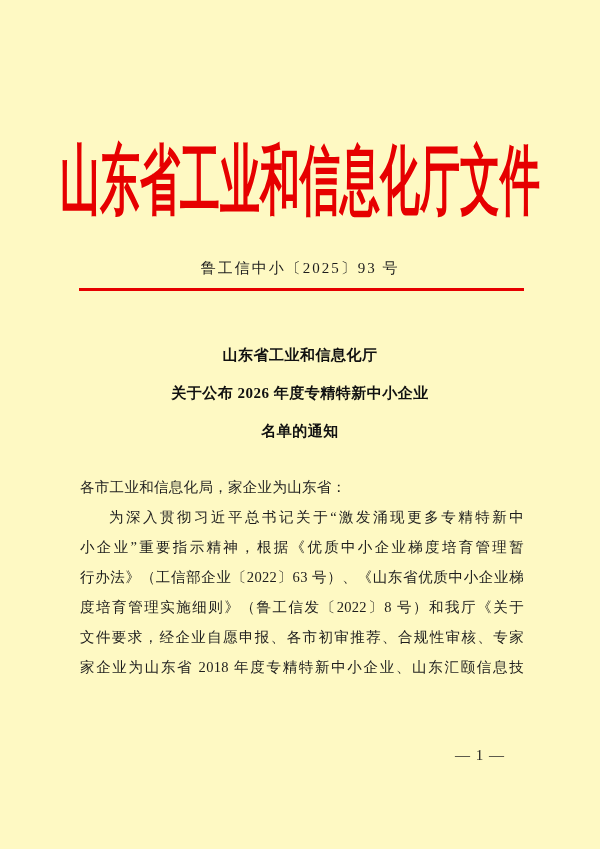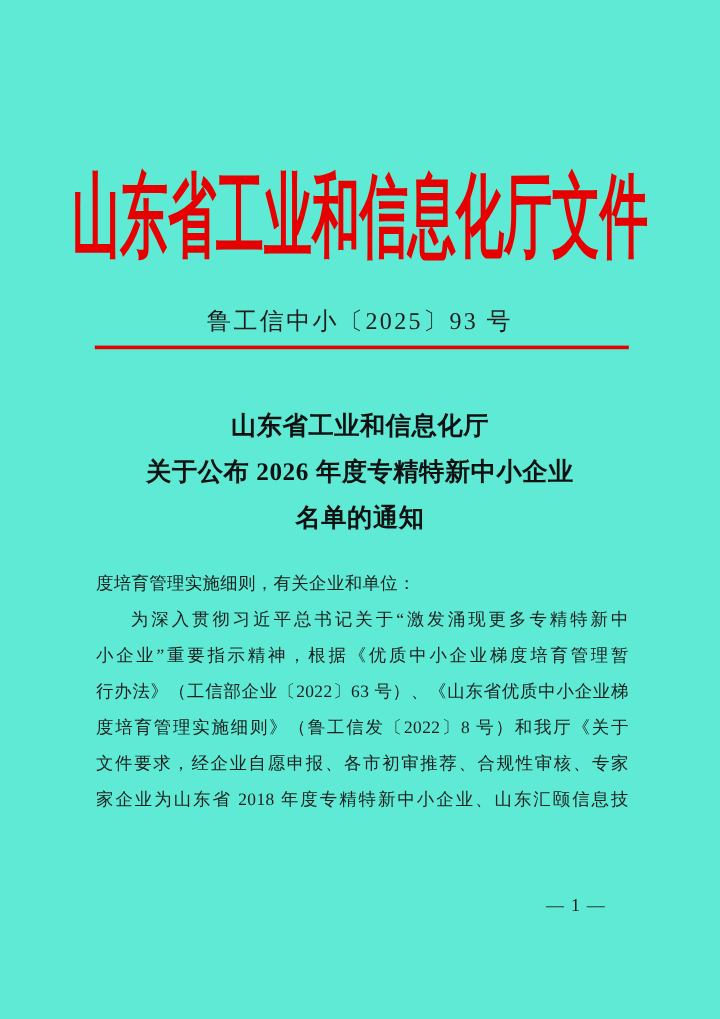--- a/index.html
+++ b/index.html
@@ -2,21 +2,21 @@
 <html style="--accent: #e60000;"><head>
 <meta charset="utf-8">
 <style>
   :root { --accent: #e60000; --ink: #1d1d1d; }
   * { margin: 0; padding: 0; box-sizing: border-box; }
   html, body { background: #ffffff; }
   .page {
     position: relative;
     width: 600px;
     height: 849px;
-    background: #5eead4;
+    background: #fef9c3;
     overflow: hidden;
     font-family: "Liberation Serif", "DejaVu Serif", serif;
     color: var(--ink);
   }
   .red-header {
     position: absolute;
     top: 143px;
     left: 0;
     width: 100%;
     text-align: center;
@@ -27,40 +27,40 @@
     white-space: nowrap;
     transform: scaleY(1.9);
     transform-origin: top center;
   }
   .doc-number {
     position: absolute;
     top: 257px;
     left: 0;
     width: 100%;
     text-align: center;
-    font-size: 20px;
+    font-size: 15px;
     line-height: 22px;
     letter-spacing: 2px;
   }
   .red-rule {
     position: absolute;
     top: 288px;
     left: 79px;
     width: 445px;
     height: 3px;
     background: var(--accent);
   }
   .title-block {
     position: absolute;
     top: 336px;
     left: 0;
     width: 100%;
     text-align: center;
     font-weight: bold;
-    font-size: 21px;
+    font-size: 15px;
     line-height: 38px;
     color: #111111;
     letter-spacing: 0.5px;
   }
   .body-block {
     position: absolute;
     top: 472px;
     left: 80px;
     width: 444px;
     font-size: 14.5px;
@@ -100,21 +100,21 @@
 
   <div class="red-rule"></div>
 
   <div class="title-block">
     <div>山东省工业和信息化厅</div>
     <div>关于公布 2026 年度专精特新中小企业</div>
     <div>名单的通知</div>
   </div>
 
   <div class="body-block">
-    <div class="salutation-line">度培育管理实施细则，有关企业和单位：</div>
+    <div class="salutation-line">各市工业和信息化局，家企业为山东省：</div>
     <div class="body-line indent-first">为深入贯彻习近平总书记关于“激发涌现更多专精特新中</div>
     <div class="body-line">小企业”重要指示精神，根据《优质中小企业梯度培育管理暂</div>
     <div class="body-line">行办法》（工信部企业〔2022〕63 号）、《山东省优质中小企业梯</div>
     <div class="body-line">度培育管理实施细则》（鲁工信发〔2022〕8 号）和我厅《关于</div>
     <div class="body-line">文件要求，经企业自愿申报、各市初审推荐、合规性审核、专家</div>
     <div class="body-line">家企业为山东省 2018 年度专精特新中小企业、山东汇颐信息技</div>
   </div>
 
   <div class="page-number">— 1 —</div>
 

